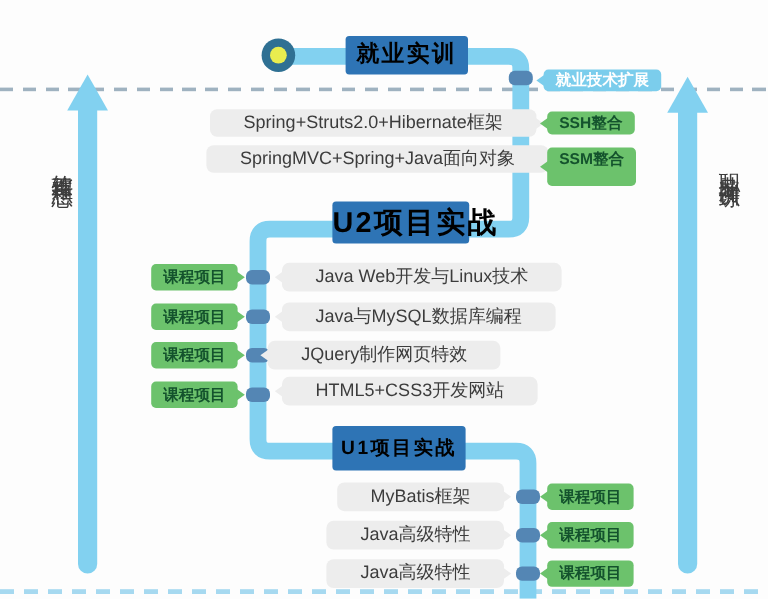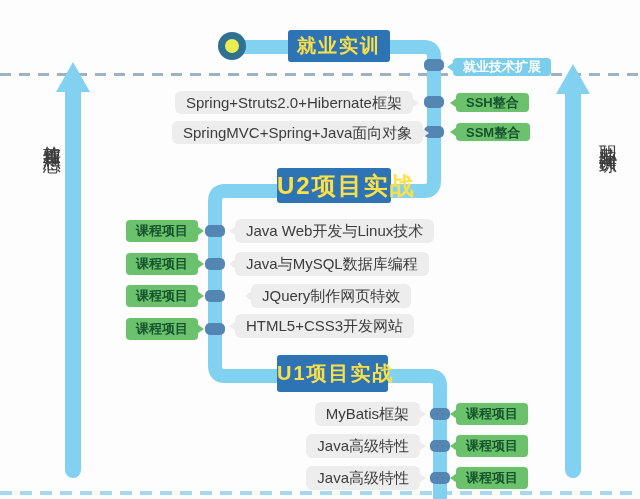--- a/index.html
+++ b/index.html
@@ -10,32 +10,32 @@
   }
   
   .dash{position:absolute;left:0;width:640px;z-index:0;}
   .dash-top{top:73px;height:3px;
     background:repeating-linear-gradient(90deg,#9fb2c0 0 11px,transparent 11px 19px);}
   .dash-bottom{top:491px;height:4px;
     background:repeating-linear-gradient(90deg,#a6d9f0 0 12px,transparent 12px 20px);}
   
   svg.overlay{position:absolute;left:0;top:0;z-index:1;}
   
-  .node{position:absolute;z-index:3;background:#2e74b5;color:#fde047;font-weight:bold;
+  .node{position:absolute;z-index:3;background:#2e74b5;color:#000000;font-weight:bold;
     text-align:center;border-radius:3px;letter-spacing:2px;white-space:nowrap;}
   
   .sky{position:absolute;z-index:2;background:#7bcdec;color:#fff;font-weight:bold;
     text-align:left;border-radius:4px;white-space:nowrap;padding:0 10px;}
   
   .badge{position:absolute;z-index:2;background:#6cc26c;color:#14532d;font-weight:bold;
     text-align:center;border-radius:4px;white-space:nowrap;padding:0 10px;
     font-size:13px;height:22px;line-height:22px;}
   
   .gbox{position:absolute;z-index:2;background:#ededed;color:#3c3c3c;
-    text-align:center;border-radius:6px;white-space:nowrap;padding:0 11px;
+    text-align:center;border-radius:6px;white-space:nowrap;padding:0 28px;
     font-size:15px;height:24px;line-height:24px;}
   
   .pl::before,.pr::after{content:'';position:absolute;top:50%;transform:translateY(-50%);
     width:0;height:0;border-top:5px solid transparent;border-bottom:5px solid transparent;}
   .pl::before{left:-6px;}
   .pr::after{right:-6px;}
   .badge.pl::before{border-right:7px solid #6cc26c;}
   .badge.pr::after{border-left:7px solid #6cc26c;}
   .sky.pl::before{border-right:7px solid #7bcdec;}
   .gbox.pl::before{border-right:7px solid #ededed;}
@@ -83,33 +83,33 @@
     <rect x="430" y="472" width="20" height="12" rx="5"></rect>
   </g>
 </svg>
 
 <div class="vtext" style="left:40px;top:131px">软件工程思想</div>
 <div class="vtext" style="left:596px;top:131px">职业导向训练</div>
 
 <div class="node" style="left:288px;top:30px;width:102px;height:32px;line-height:32px;font-size:19px">就业实训</div>
 <div class="sky pl" style="left:453px;top:58px;height:18px;line-height:18px;font-size:13px">就业技术扩展</div>
 <div class="node" style="left:277px;top:168px;width:114px;height:35px;line-height:35px;font-size:24px">U2项目实战</div>
-<div class="node" style="left:277px;top:355px;width:111px;height:37px;line-height:37px;font-size:20px">U1项目实战</div>
+<div class="node" style="left:277px;top:355px;width:111px;height:37px;line-height:37px;font-size:16px">U1项目实战</div>
 
 <div class="gbox pr" style="left:175px;top:91px;height:23px;line-height:23px">Spring+Struts2.0+Hibernate框架</div>
 <div class="badge pl" style="left:456px;top:93px;height:19px;line-height:19px">SSH整合</div>
 <div class="gbox pr" style="left:172px;top:121px;height:23px;line-height:23px">SpringMVC+Spring+Java面向对象</div>
-<div class="badge pl" style="left:456px;top:123px;height:18px;line-height:19px">SSM整合</div>
+<div class="badge pl" style="left:456px;top:123px;height:32px;line-height:19px">SSM整合</div>
 
 <div class="badge pr" style="left:126px;top:220px">课程项目</div>
 <div class="gbox pl" style="left:235px;top:219px">Java Web开发与Linux技术</div>
 <div class="badge pr" style="left:126px;top:253px">课程项目</div>
 <div class="gbox pl" style="left:235px;top:252px">Java与MySQL数据库编程</div>
 <div class="badge pr" style="left:126px;top:285px">课程项目</div>
-<div class="gbox pl" style="left:251px;top:284px">JQuery制作网页特效</div>
+<div class="gbox pl" style="left:223px;top:284px">JQuery制作网页特效</div>
 <div class="badge pr" style="left:126px;top:318px">课程项目</div>
 <div class="gbox pl" style="left:235px;top:314px">HTML5+CSS3开发网站</div>
 
 <div class="gbox pr" style="right:220px;top:402px">MyBatis框架</div>
 <div class="badge pl" style="left:456px;top:403px">课程项目</div>
 <div class="gbox pr" style="right:220px;top:434px">Java高级特性</div>
 <div class="badge pl" style="left:456px;top:435px">课程项目</div>
 <div class="gbox pr" style="right:220px;top:466px">Java高级特性</div>
 <div class="badge pl" style="left:456px;top:467px">课程项目</div>
 

